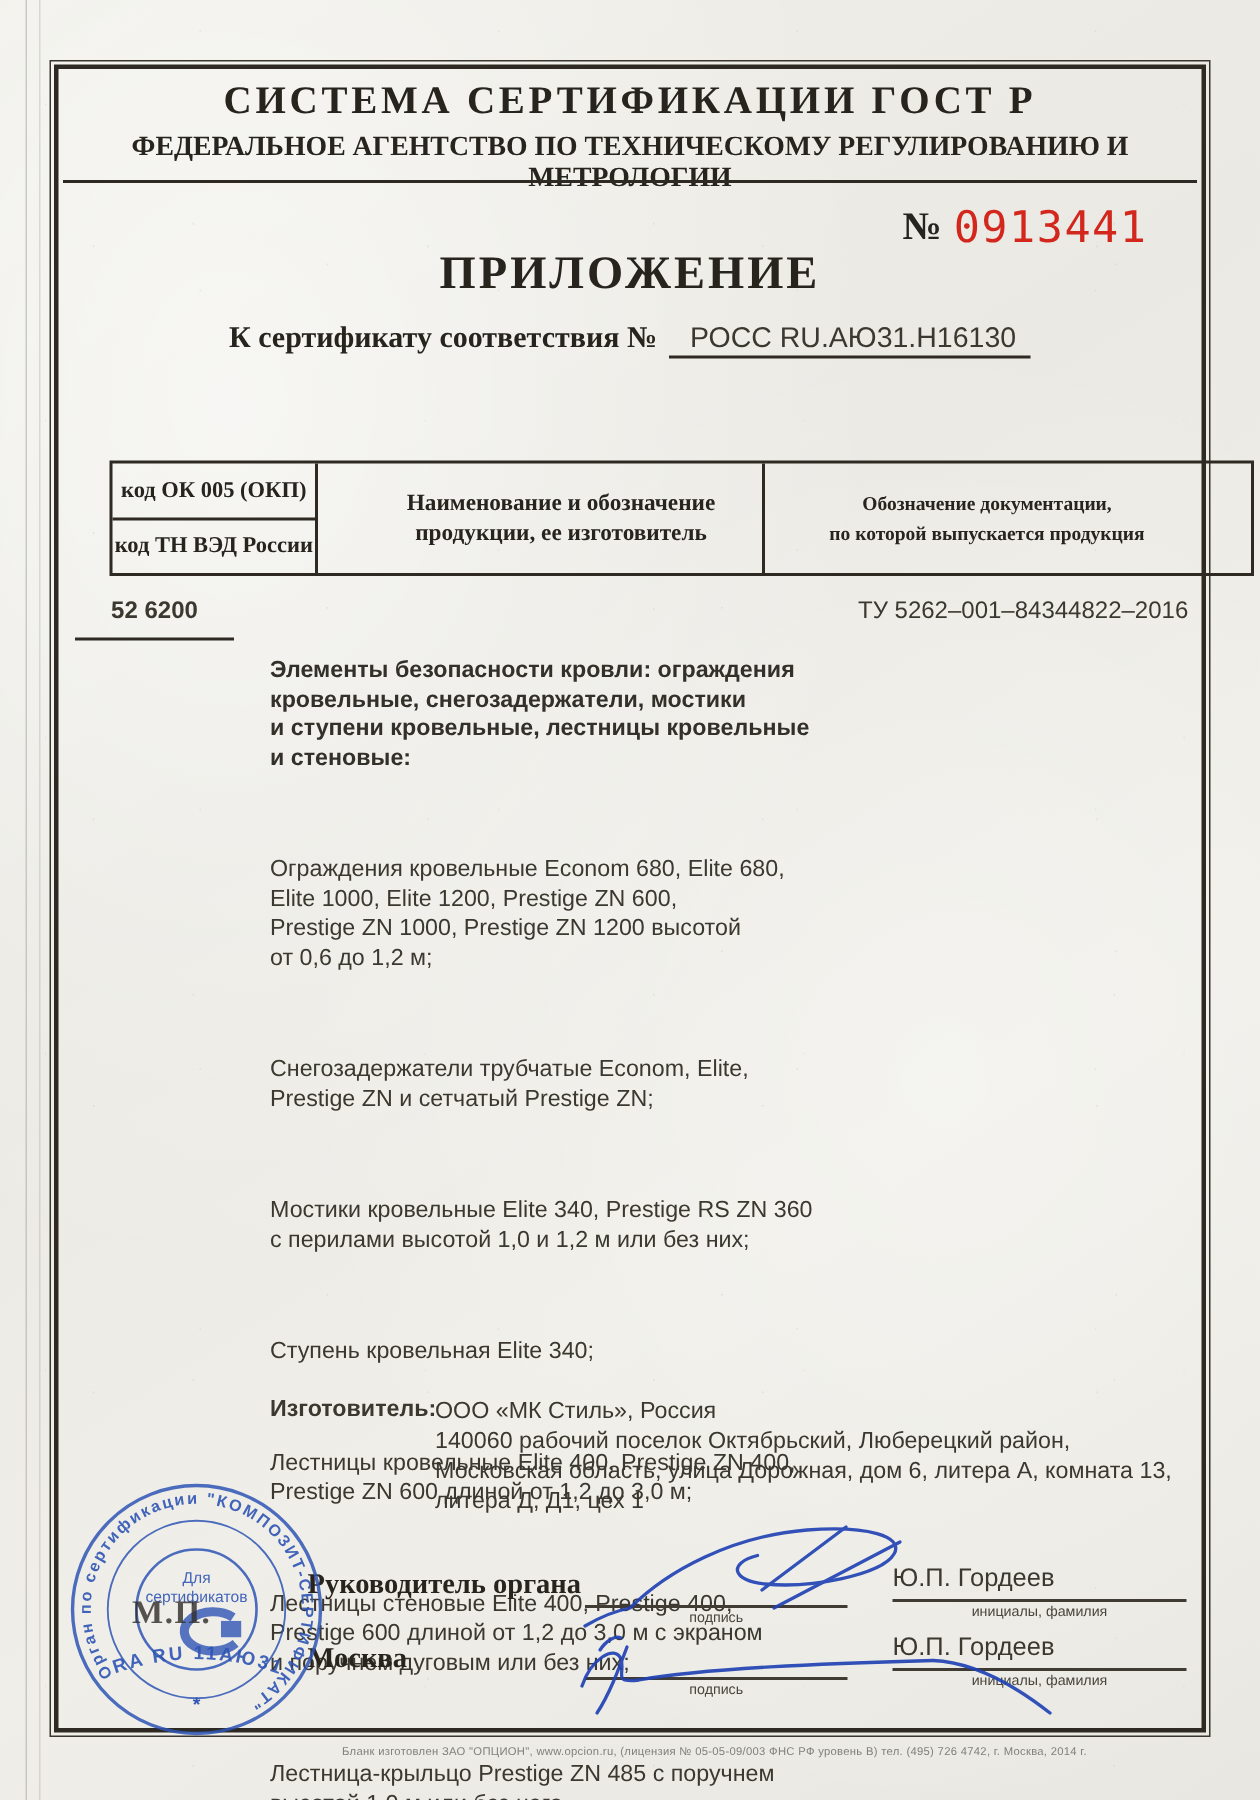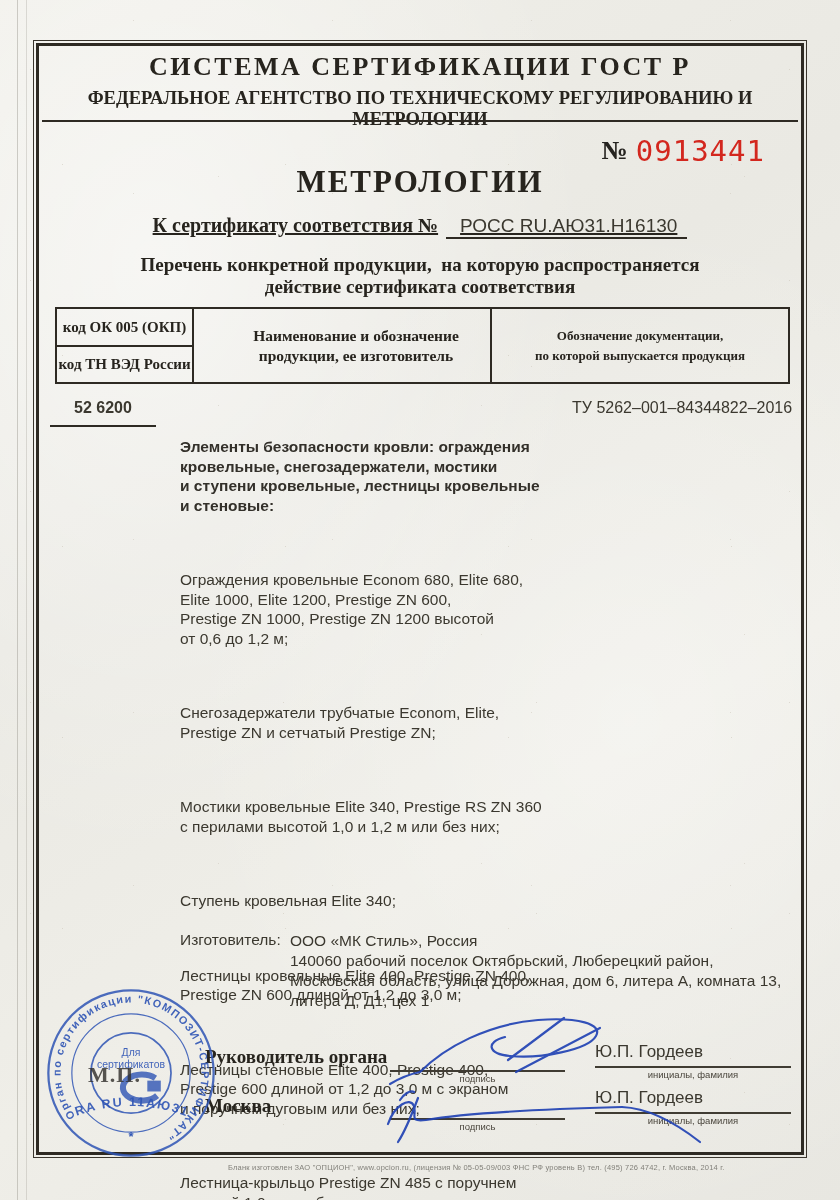--- a/index.html
+++ b/index.html
@@ -27,42 +27,42 @@
   .abs{position:absolute;}
   .ctr{left:35px;width:770px;text-align:center;}
   .serif{font-family:"Liberation Serif",serif;}
   .h1{top:52px;font-size:26px;font-weight:bold;letter-spacing:2.5px;color:#27241e;}
   .h2{top:88px;font-size:18.5px;font-weight:bold;color:#27241e;}
   .sep{left:42px;top:120px;width:756px;height:2px;background:#2e2a23;}
   .serial{top:134px;right:75px;white-space:nowrap;}
   .serial .no{font-family:"Liberation Serif",serif;font-size:26px;font-weight:bold;color:#262420;vertical-align:2px;}
   .serial .digits{font-family:"DejaVu Sans Mono",monospace;font-size:29px;letter-spacing:1px;margin-left:8px;}
   .title{top:164px;font-size:31px;font-weight:bold;letter-spacing:2px;color:#27241e;}
-  .certline{top:214px;font-size:20px;font-weight:bold;color:#27241e;text-decoration:underline;}
+  .certline{top:214px;font-size:20px;font-weight:bold;color:#27241e;}
   .certline .num{font-family:"Liberation Sans",sans-serif;font-weight:normal;font-size:19px;color:#3b382f;
      border-bottom:2px solid #2e2a23;padding:0 10px 1px 14px;margin-left:8px;}
   .subtitle{top:254px;font-size:19px;font-weight:bold;line-height:22px;color:#27241e;white-space:pre-wrap;}
   
-  .tbl{left:55px;top:307px;width:731px;height:73px;border:2px solid #2e2a23;}
+  .tbl{left:73px;top:307px;width:731px;height:73px;border:2px solid #2e2a23;padding-left:28px;}
   .tbl .cell{position:absolute;display:flex;align-items:center;justify-content:center;text-align:center;
      font-family:"Liberation Serif",serif;font-weight:bold;color:#27241e;white-space:pre-wrap;}
   .tbl .a1{left:0;top:0;width:135px;height:36px;font-size:15px;}
   .tbl .a2{left:0;top:38px;width:135px;height:35px;font-size:15px;}
   .tbl .b {left:137px;top:0;width:324px;height:73px;font-size:15.5px;line-height:20px;}
   .tbl .c {left:435px;top:0;width:296px;height:73px;font-size:13px;line-height:20px;}
   .tbl .vdiv{position:absolute;top:0;bottom:0;width:2px;background:#2e2a23;}
   .tbl .hdiv{position:absolute;left:0;width:135px;height:2px;top:36px;background:#2e2a23;}
   
   .okp{left:50px;top:399px;width:106px;text-align:center;font-size:16px;color:#3b382f;
        border-bottom:2px solid #2e2a23;padding-bottom:8px;font-weight:bold;}
   .prod{left:180px;top:398px;width:420px;font-size:15.5px;line-height:19.5px;color:#3b382f;white-space:pre-wrap;}
   .para{margin:0 0 16px 0;white-space:pre-wrap;}
   .para.bold{font-weight:bold;color:#33302a;}
   .tu{left:572px;top:399px;font-size:16px;color:#3b382f;white-space:nowrap;}
-  .maker-label{left:180px;top:931px;font-size:15.5px;color:#3b382f;}
+  .maker-label{left:180px;top:931px;font-size:15.5px;color:#3b382f;font-weight:bold;}
   .maker{left:290px;top:931px;width:515px;font-size:15.5px;line-height:20px;color:#3b382f;white-space:pre-wrap;}
   
   .sig-label{font-family:"Liberation Serif",serif;font-size:19px;font-weight:bold;color:#27241e;}
   .rule{height:1.5px;background:#403c33;}
   .cap{font-size:9.5px;color:#4a463d;text-align:center;}
   .name{font-size:17px;color:#3b382f;text-align:left;}
   .mp{left:88px;top:1062px;font-family:"Liberation Serif",serif;font-size:22px;font-weight:bold;color:rgba(50,48,44,.82);letter-spacing:1px;}
   .footer{left:228px;top:1163px;width:400px;font-size:7.5px;color:#82807a;letter-spacing:.2px;white-space:nowrap;}
   svg text{font-family:"Liberation Sans",sans-serif;}
 </style>
@@ -79,28 +79,26 @@
   </div>
 
   <div class="abs ctr serif h2">ФЕДЕРАЛЬНОЕ АГЕНТСТВО ПО ТЕХНИЧЕСКОМУ РЕГУЛИРОВАНИЮ И МЕТРОЛОГИИ</div>
   <div class="abs ctr serif h1">СИСТЕМА СЕРТИФИКАЦИИ ГОСТ Р</div>
   <div class="abs sep"></div>
 
   <div class="abs serial">
     <span class="no">№</span><span class="digits" style="color:#d3271e">0913441</span>
   </div>
 
-  <div class="abs ctr serif title">МЕТРОЛОГИИ</div>
+  <div class="abs ctr serif title">ПРИЛОЖЕНИЕ</div>
 
   <div class="abs ctr serif certline">
     <span>К сертификату соответствия №</span><span class="num">РОСС RU.АЮ31.Н16130</span>
   </div>
 
-  <div class="abs ctr serif subtitle">Перечень конкретной продукции,  на которую распространяется
-действие сертификата соответствия</div>
 
   <div class="abs tbl">
     <div class="cell a1">код ОК 005 (ОКП)</div>
     <div class="hdiv"></div>
     <div class="cell a2">код ТН ВЭД России</div>
     <div class="vdiv" style="left:135px"></div>
     <div class="cell b">Наименование и обозначение
 продукции, ее изготовитель</div>
     <div class="vdiv" style="left:433px"></div>
     <div class="cell c">Обозначение документации,

